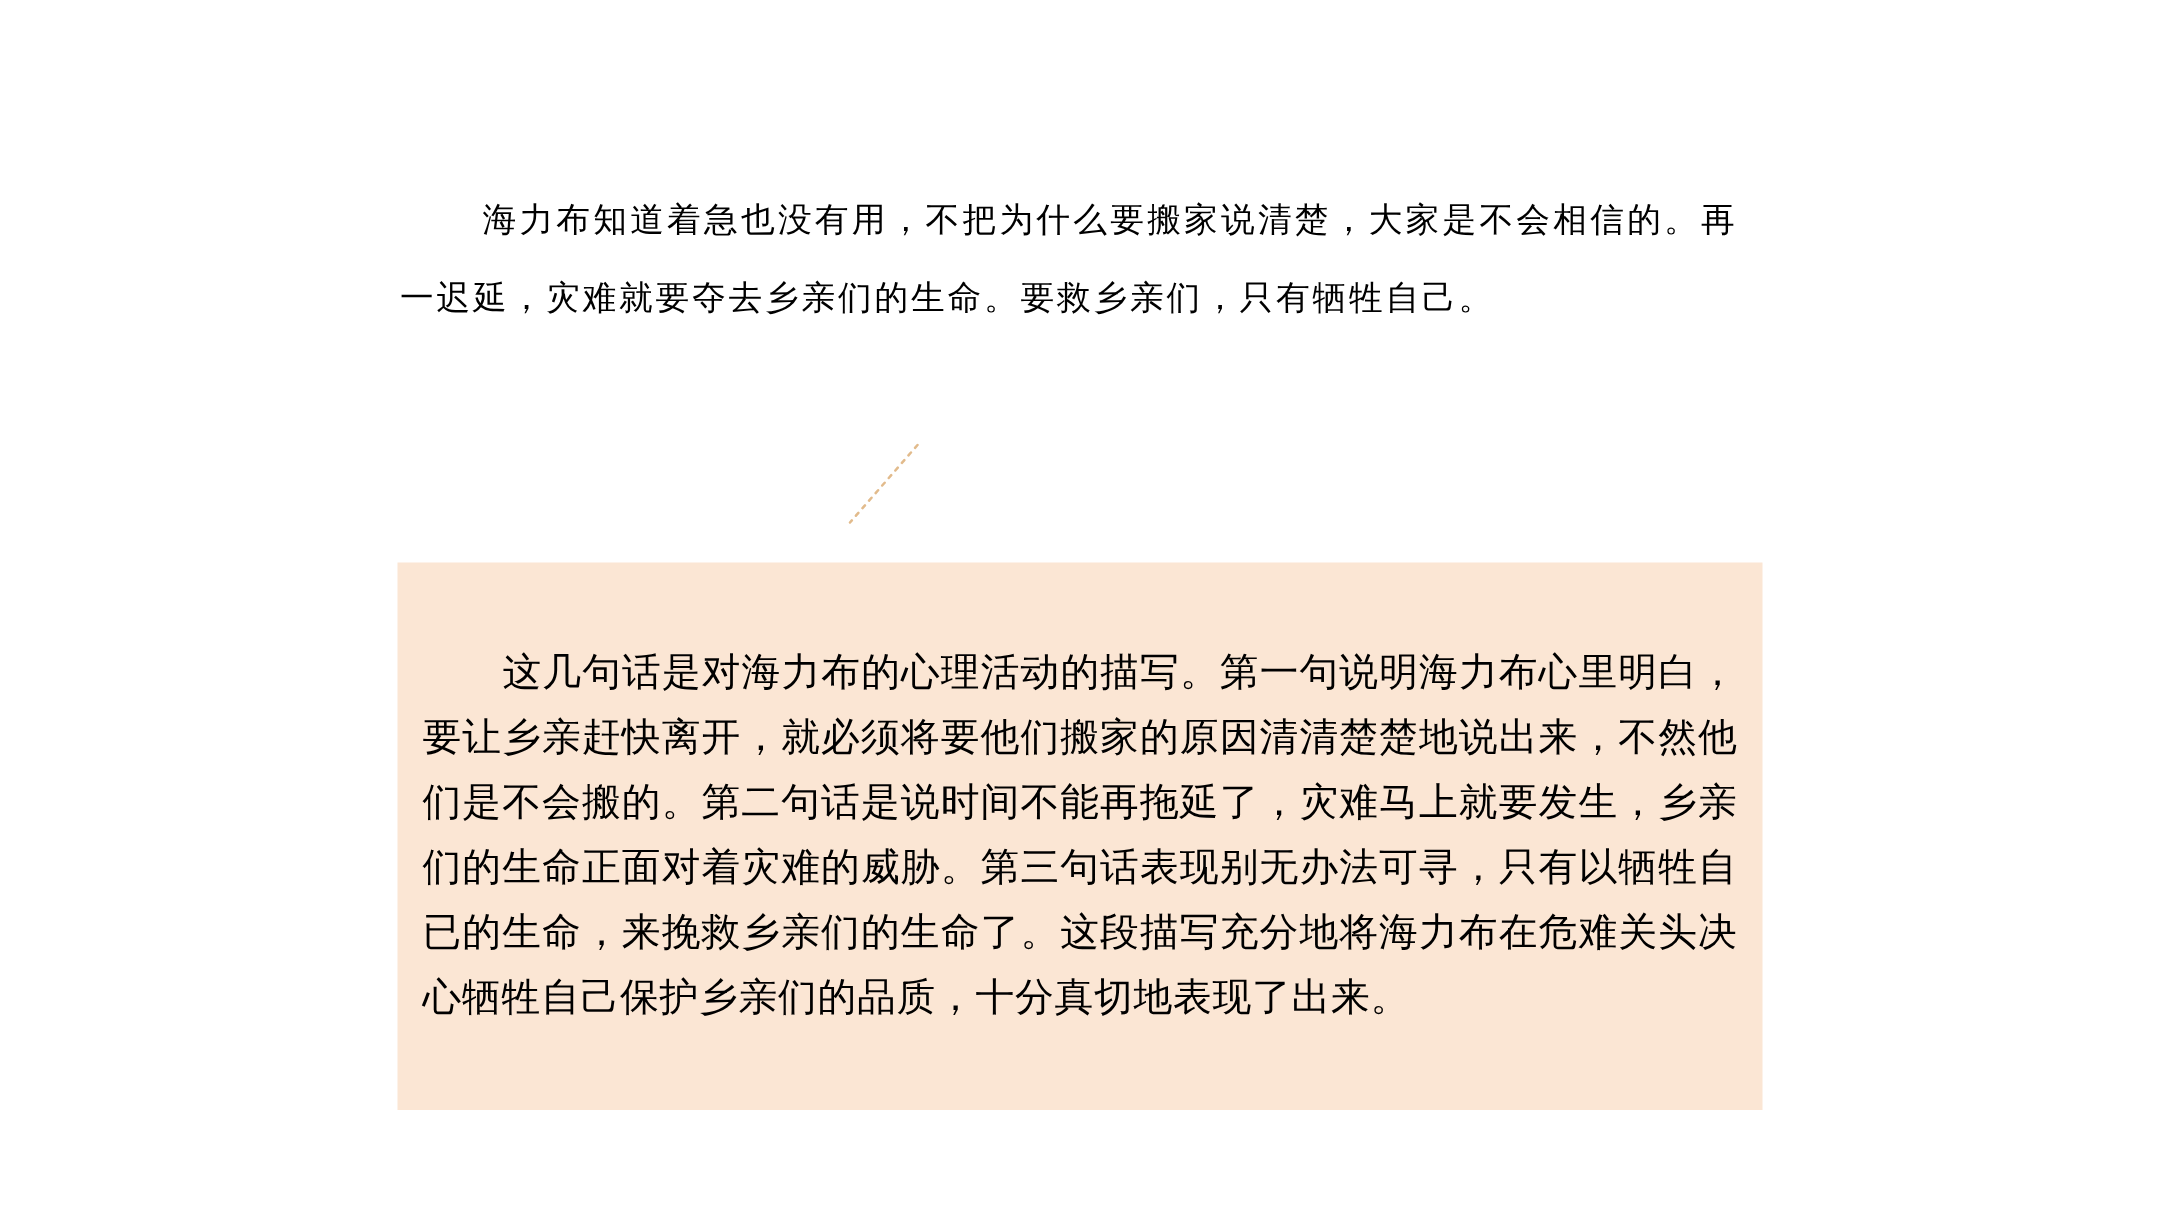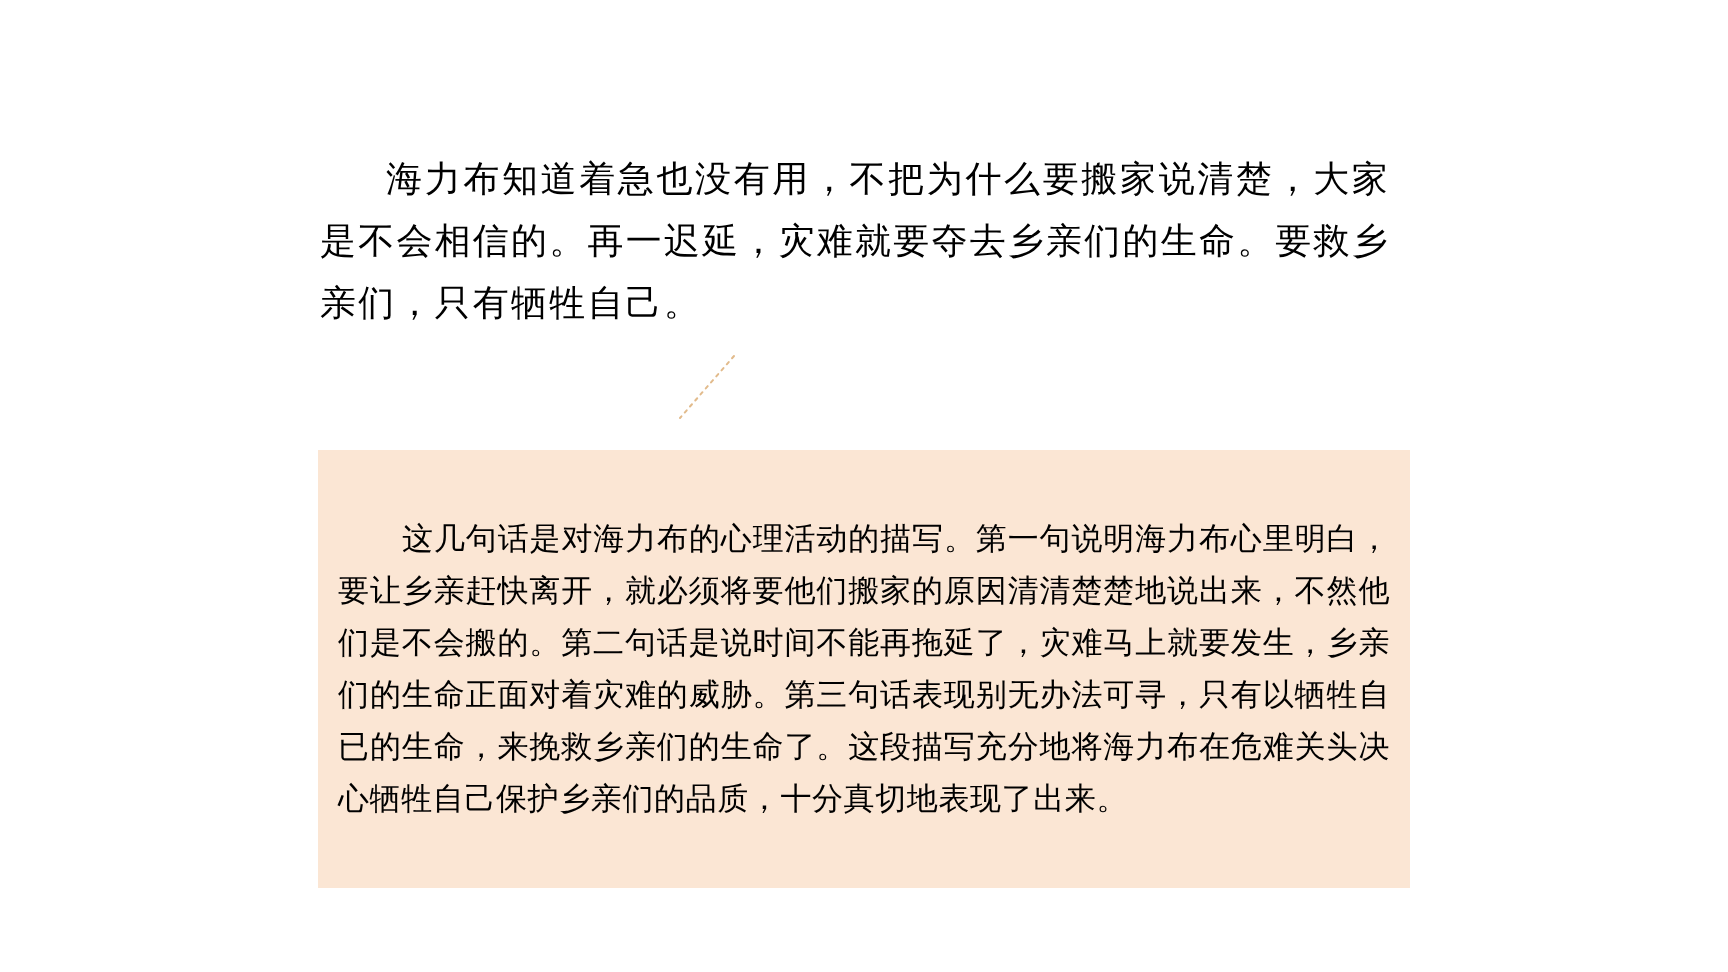--- a/index.html
+++ b/index.html
@@ -25,22 +25,22 @@
   }
 
   
   #quote-block {
     position: absolute;
     left: 320px;
     top: 148px;
     width: 1070px;
   }
   #quote-text {
-    font-family: Liberation Sans, sans-serif;
-    font-size: 36px;
+    font-family: Liberation Mono, monospace;
+    font-size: 27px;
     line-height: 62px;
     color: #000000;
     letter-spacing: 2.2px;
     text-indent: 66px;
     text-align: justify;
     white-space: pre-wrap;
     font-weight: 500;
   }
 
   

